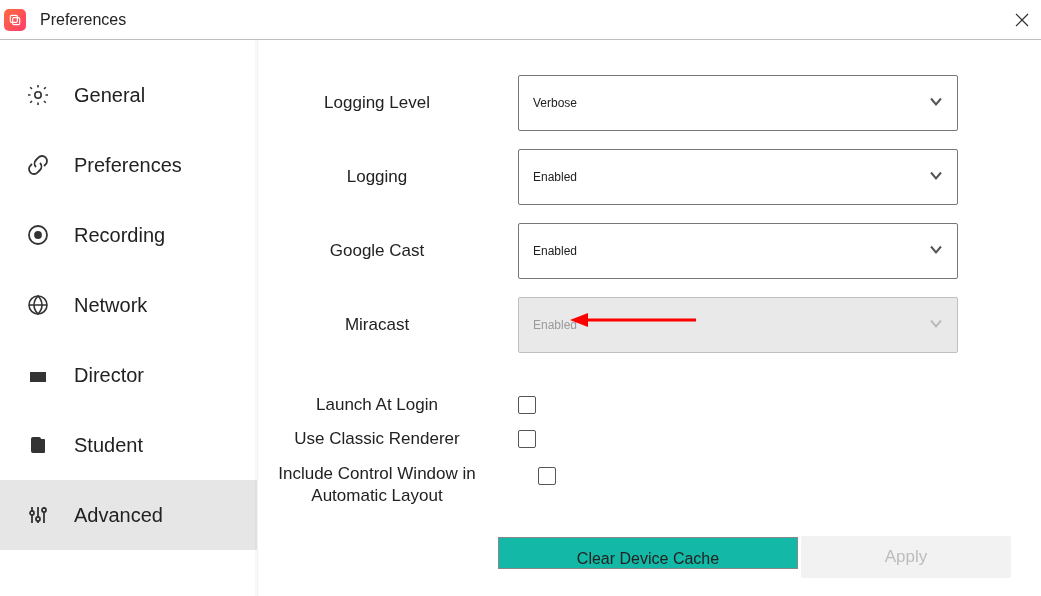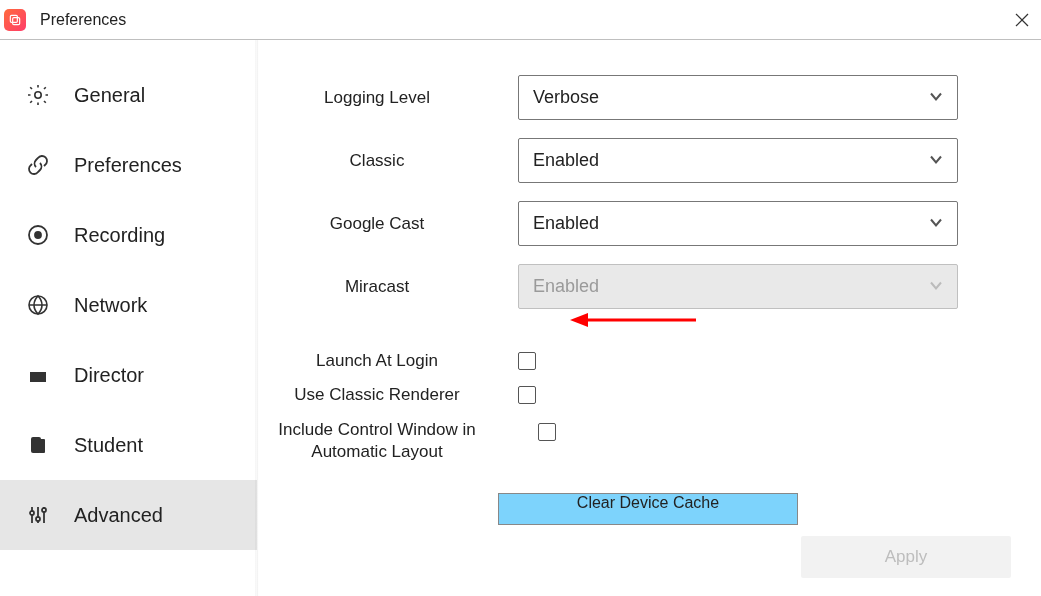--- a/index.html
+++ b/index.html
@@ -84,27 +84,27 @@
   .form-label {
     width: 260px;
     text-align:center;
     padding-right: 22px;
     font-size: 17px;
     color:#222;
   }
   .form-label.multi { line-height: 1.3; }
   .select {
     width: 440px;
-    height: 45px;
+    height: 56px;
     border: 1px solid #777;
     border-radius: 2px;
     display:flex;
     align-items:center;
     padding: 0 14px;
-    font-size: 18px;
+    font-size: 12px;
     color:#222;
     cursor:pointer;
     position:relative;
     background:#fff;
   }
   .select .chevron {
     position:absolute;
     right:14px;
     top:50%;
     transform:translateY(-50%);
@@ -129,27 +129,27 @@
 
   .clear-cache-row {
     display:flex;
     justify-content:flex-start;
     margin-top: 30px;
   }
   .clear-cache-btn {
     margin-left: 240px;
     width: 300px;
     height: 32px;
-    background:#7dd3fc;
+    background:#14b8a6;
     border:1px solid #888;
     font-size:16px;
     color:#222;
     cursor:pointer;
     display:flex;
-    align-items:flex-start;
+    align-items:flex-end;
     justify-content:center;
   }
 
   .apply-btn {
     position:absolute;
     right: 30px;
     bottom: 18px;
     width: 210px;
     height: 42px;
     background:#f2f2f2;
@@ -275,21 +275,21 @@
       <div class="form-label">Logging Level</div>
       <div class="select">
         <span>Verbose</span>
         <span class="chevron"><svg viewBox="0 0 14 14">
               <polyline points="2,4 7,10 12,4"></polyline>
             </svg></span>
       </div>
     </div>
 
     <div class="form-row">
-      <div class="form-label">Classic</div>
+      <div class="form-label">Logging</div>
       <div class="select">
         <span>Enabled</span>
         <span class="chevron"><svg viewBox="0 0 14 14">
               <polyline points="2,4 7,10 12,4"></polyline>
             </svg></span>
       </div>
     </div>
 
     <div class="form-row">
       <div class="form-label">Google Cast</div>

